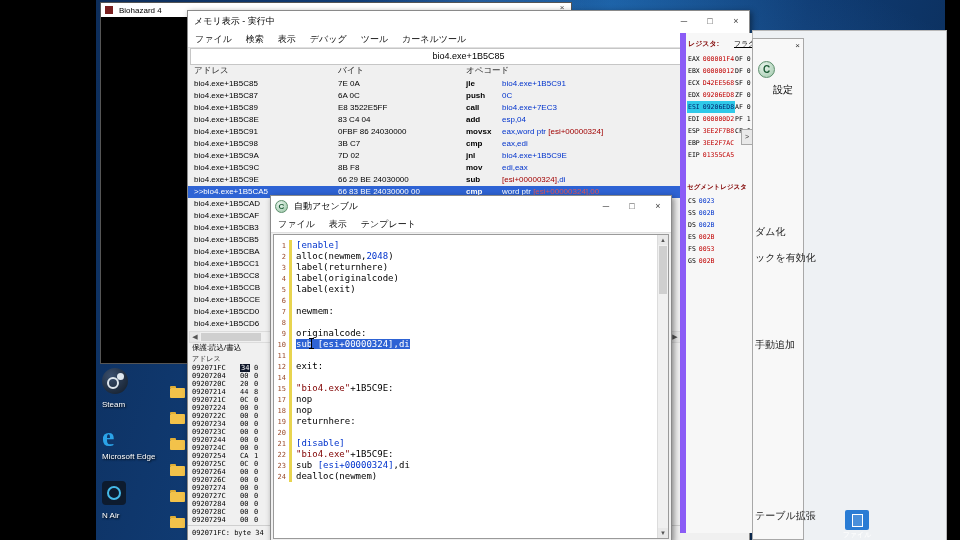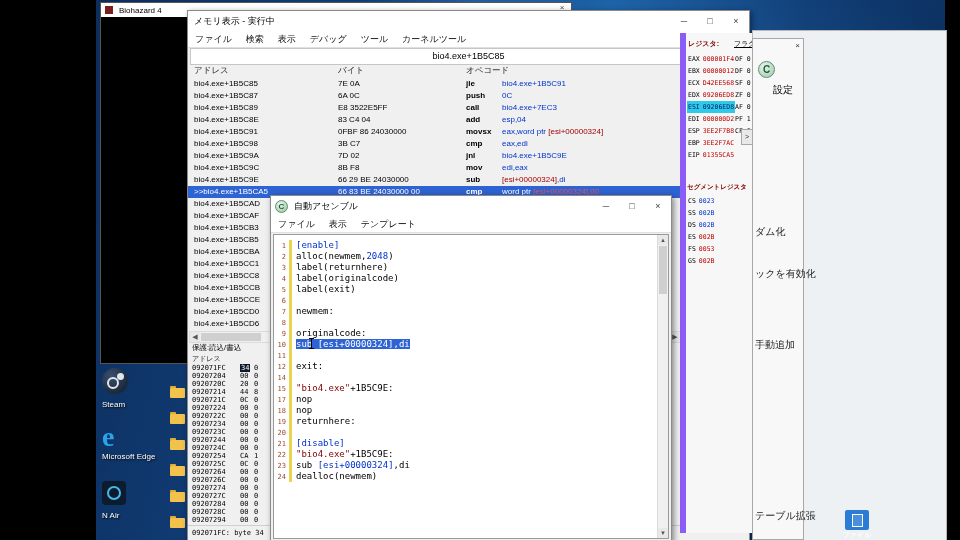--- a/index.html
+++ b/index.html
@@ -500,21 +500,21 @@
   </div>
 </div>
 
 <div id="ce-backdrop"></div>
 <div id="ce-side">
   <span class="close">×</span>
   <span id="ce-logo">C</span>
   <span id="ce-settings">設定</span>
   <div id="ce-fragments">
       <div class="fragment" style="top: 186px;">ダム化</div>
-      <div class="fragment" style="top: 228px;">ックを有効化</div>
+      <div class="fragment" style="top: 212px;">ックを有効化</div>
       <div class="fragment" style="top: 299px;">手動追加</div>
       <div class="fragment" style="top: 470px;">テーブル拡張</div>
     </div>
 </div>
 
 <div id="filetile">
     <i></i>
   </div>
 <div id="filetile-lbl">ファイル</div>
 

